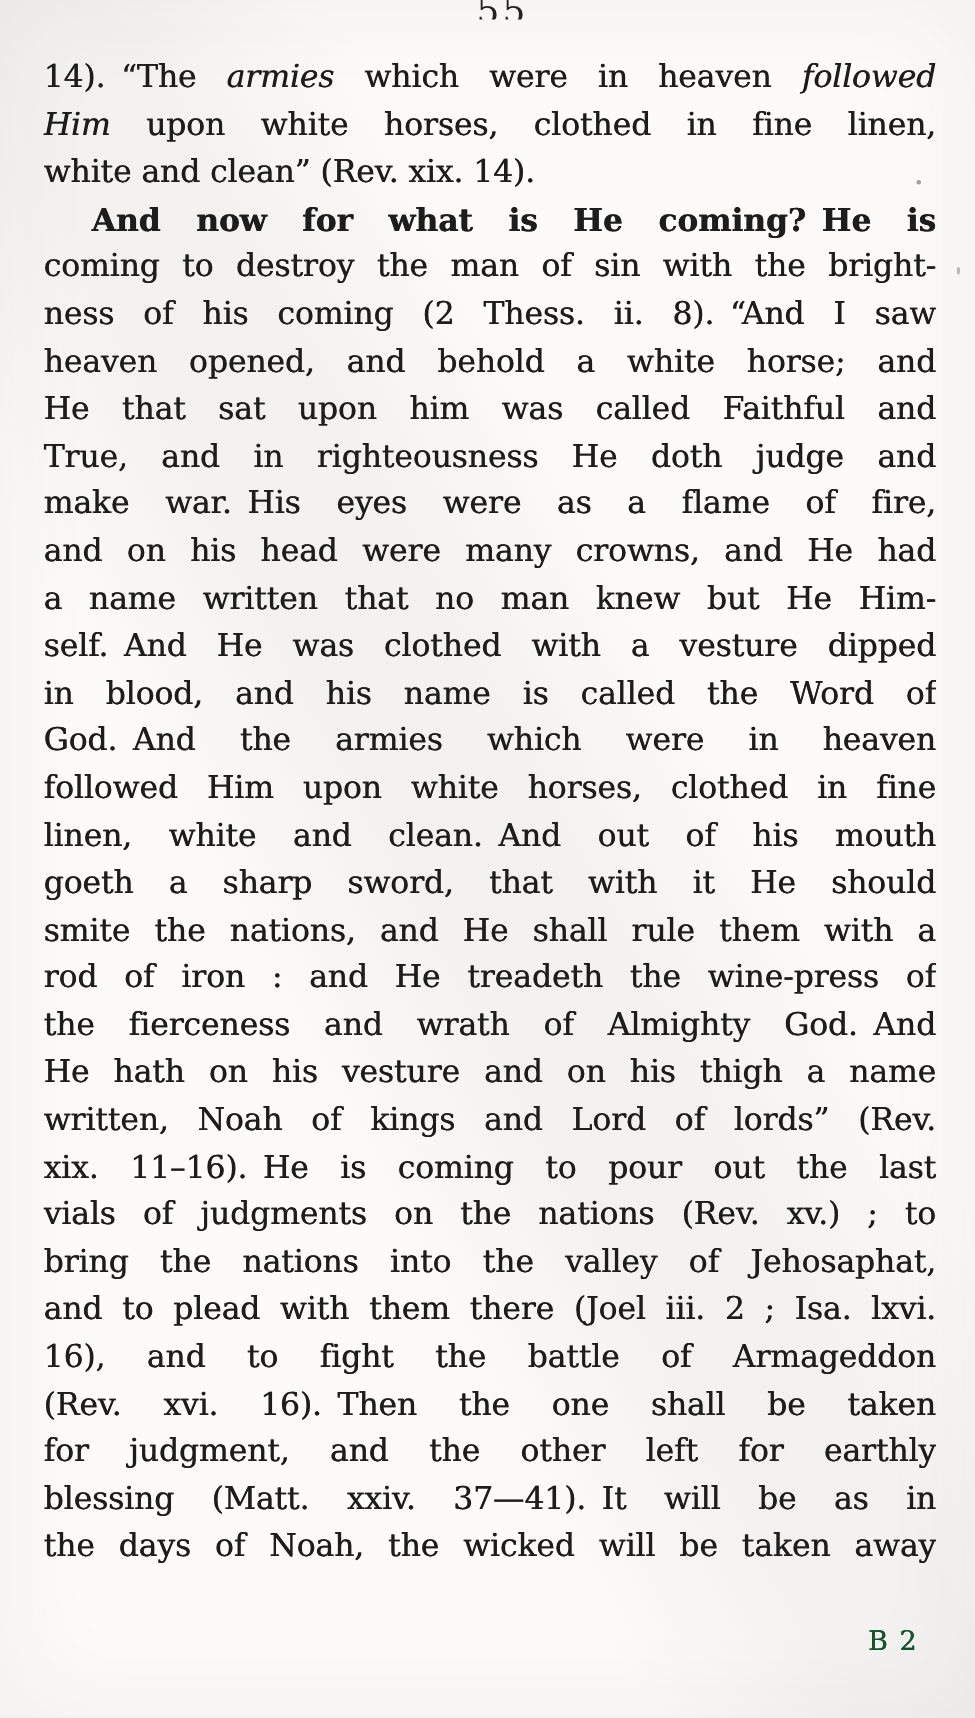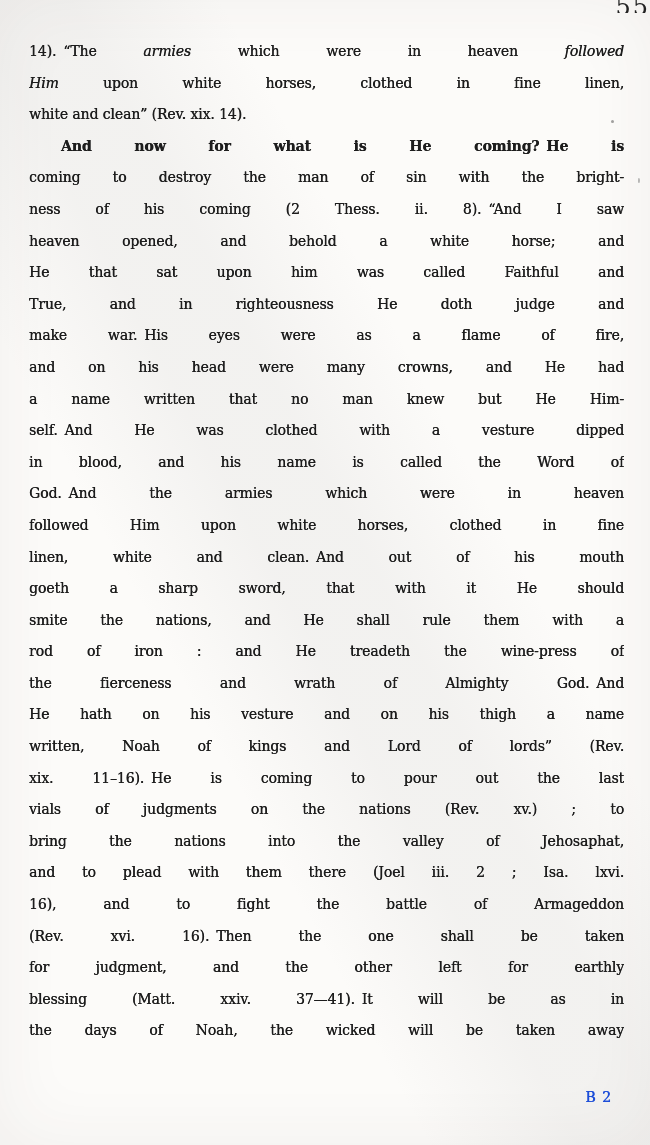--- a/index.html
+++ b/index.html
@@ -21,34 +21,34 @@
     background: linear-gradient(62deg,
       transparent 34%,
       rgba(160,160,160,0.10) 46%,
       rgba(160,160,160,0.10) 54%,
       transparent 66%);
     pointer-events: none;
   }
   .pagenum-clip {
     position: absolute; top: 0; left: 0; right: 0;
     height: 13px; overflow: hidden;
-    text-align: right;
+    text-align: center;
     padding-left: 20px;
   }
   .pagenum-clip span {
     display: inline-block;
     margin-top: -14px;
     font-size: 24px;
     letter-spacing: 2px;
     color: #222;
   }
   .text-block {
     position: absolute;
     left: 29px; right: 26px; top: 36px;
-    font-size: 14px;
+    font-size: 21px;
     line-height: 31.6px;
     letter-spacing: -0.1px;
     text-shadow: 0.3px 0 0 currentColor;
   }
   .paragraph { margin: 0; }
   .paragraph.indent .line:first-child { text-indent: 32px; font-weight: bold; }
   .line {
     text-align: justify;
     height: 31.6px;
     overflow: hidden;
@@ -56,23 +56,23 @@
   .line.j::after {
     content: "";
     display: inline-block;
     width: 100%;
     height: 0;
   }
   .line em { font-style: italic; }
   .signature {
     position: absolute;
     right: 38px; bottom: 40px;
-    font-size: 14px;
+    font-size: 18px;
     letter-spacing: 1px;
-    color: #1d4ed8;
+    color: #14532d;
     text-shadow: 0.3px 0 0 currentColor;
   }
   .speck {
     position: absolute;
     background: #555;
     border-radius: 50%;
     opacity: 0.55;
   }
   .speck.s1 { left: 611px; top: 120px; width: 3px; height: 3px; }
   .speck.s2 { left: 638px; top: 178px; width: 2px; height: 5px; border-radius: 40% 60% 60% 40%; opacity: 0.4; }

